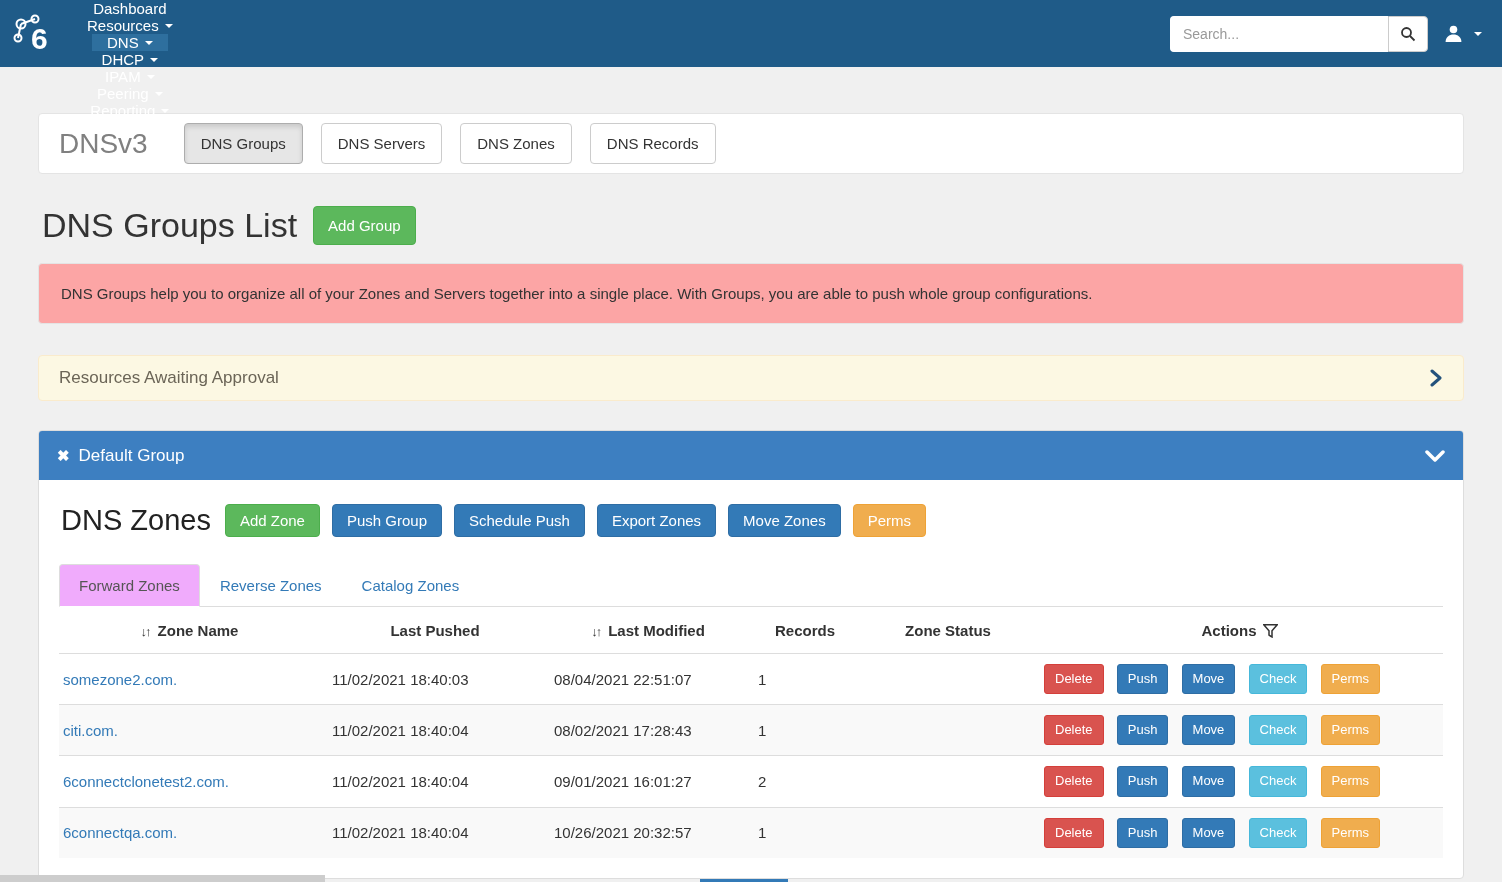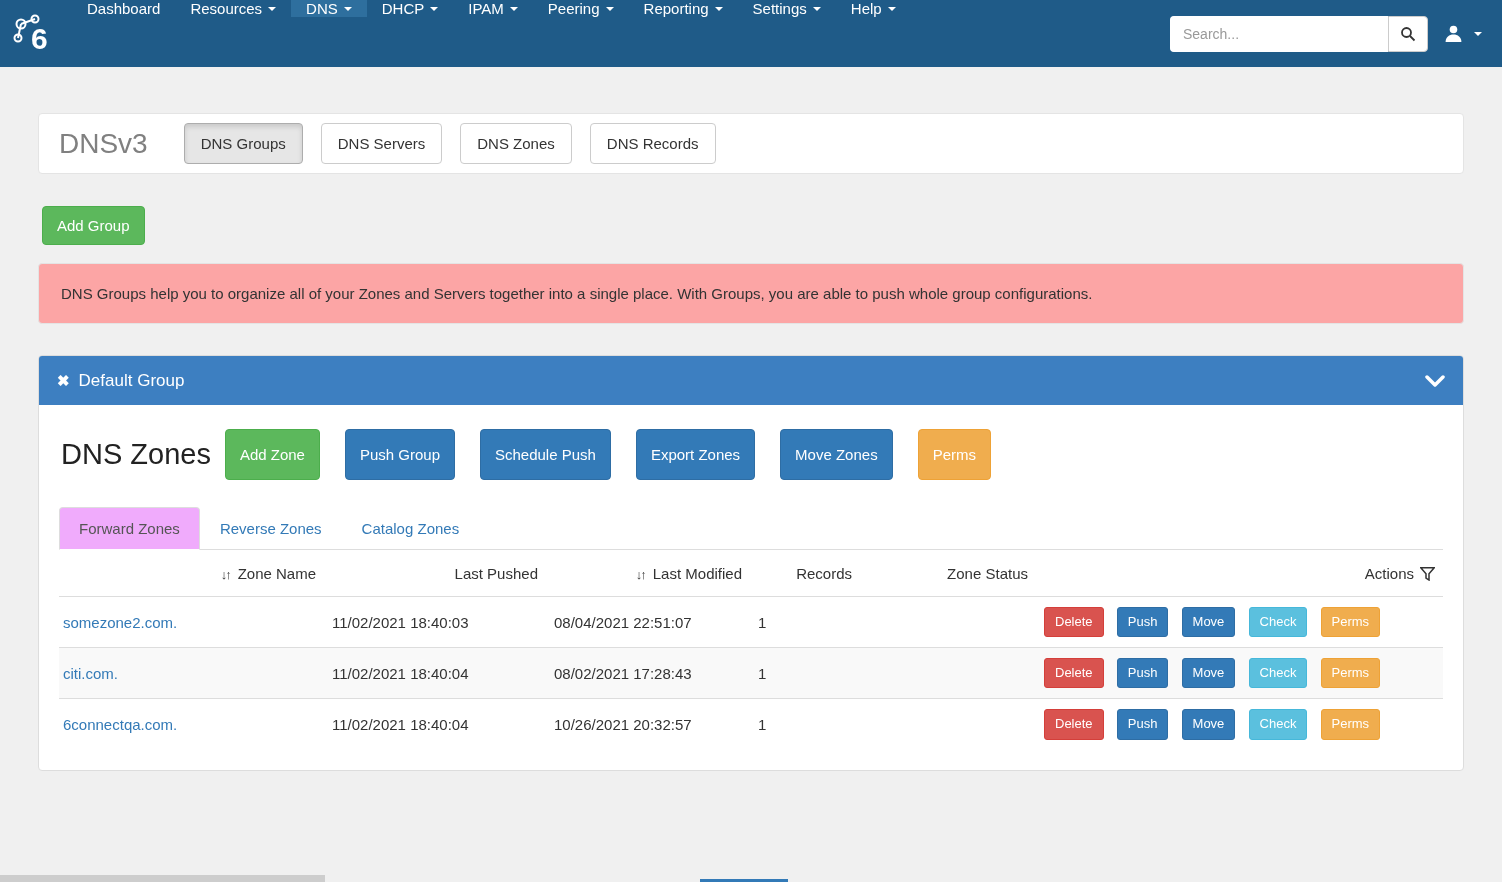--- a/index.html
+++ b/index.html
@@ -12,21 +12,21 @@
   html,body{margin:0;padding:0;}
   body{
     width:1502px;height:882px;overflow:hidden;
     background:var(--page-bg);
     font-family:"Liberation Sans", sans-serif;
     color:var(--text);
   }
   
   .navbar{height:67px;background:var(--navbar-bg);display:flex;align-items:stretch;}
   .brand{display:flex;align-items:center;padding:0 14px 0 10px;cursor:pointer;}
-  .nav-menu{list-style:none;margin:0;padding:0;display:flex;align-items:flex-start;}
+  .nav-menu{list-style:none;margin:0;padding:0;display:flex;align-items:center;flex-direction:column;}
   .nav-item{display:flex;align-items:center;padding:0 15px;color:#fff;font-size:15px;cursor:pointer;white-space:nowrap;}
   .nav-item.active{background:var(--navbar-active);}
   .caret{width:0;height:0;border-top:4px solid currentColor;border-left:4px solid transparent;border-right:4px solid transparent;display:inline-block;margin-left:6px;}
   .nav-right{margin-left:auto;display:flex;align-items:center;gap:12px;padding-right:16px;}
   .search-group{display:flex;height:36px;}
   .search-input{width:218px;border:1px solid #fff;border-right:none;border-radius:4px 0 0 4px;padding:0 12px;font-size:14px;outline:none;font-family:inherit;color:#555;}
   .search-input::placeholder{color:#999;}
   .search-btn{width:40px;background:#fff;border:1px solid #ccc;border-radius:0 4px 4px 0;display:flex;align-items:center;justify-content:center;cursor:pointer;}
   .user-menu{display:flex;align-items:center;gap:5px;color:#fff;cursor:pointer;padding:6px 4px;}
   
@@ -54,28 +54,28 @@
   
   .approval-bar{display:flex;justify-content:space-between;align-items:center;background:var(--alert-bg);border:1px solid var(--alert-border);border-radius:4px;padding:12px 20px;font-size:17px;color:var(--alert-text);margin-bottom:29px;cursor:pointer;}
   
   .panel{background:#fff;border:1px solid var(--border);border-radius:4px;}
   .panel-heading{display:flex;align-items:center;height:49px;padding:0 18px;background:var(--panel-header);color:#fff;border-radius:3px 3px 0 0;font-size:17px;cursor:pointer;}
   .close-x{font-weight:bold;font-size:15px;margin-right:9px;cursor:pointer;}
   .chev-down{margin-left:auto;cursor:pointer;display:flex;}
   .panel-body{padding:24px 20px 20px;}
   .zones-header{display:flex;align-items:center;}
   .zones-header h2{font-size:29px;font-weight:400;color:#222;margin:0 14px 0 2px;}
-  .zones-header .btn{margin-right:25px;padding:14px 14px;}
+  .zones-header .btn{margin-right:12px;padding:5px 14px;}
   
   .tabs{display:flex;border-bottom:1px solid var(--border);margin-top:27px;}
   .tab{padding:12px 19px;font-size:15px;color:var(--link);cursor:pointer;margin-bottom:-1px;border:1px solid transparent;border-radius:4px 4px 0 0;}
   .tab.active{background:#f0abfc;color:#555;border-color:var(--border);border-bottom-color:#fff;cursor:default;}
   
   table.zones-table{width:100%;border-collapse:collapse;font-size:15px;color:var(--text);}
-  .zones-table th{text-align:right;font-weight:normal;padding:15px 8px 14px;}
+  .zones-table th{text-align:center;font-weight:bold;padding:15px 8px 14px;}
   .zones-table thead tr{border-bottom:1px solid var(--border);}
   .zones-table tbody tr{border-top:1px solid var(--border);}
   .zones-table tbody tr:nth-child(even){background:var(--stripe);}
   .zones-table td{padding:14px 8px;vertical-align:middle;}
   .zones-table th:first-child,.zones-table td:first-child{padding-left:4px;}
   .zone-link{color:var(--link);text-decoration:none;cursor:pointer;}
   .sort-icon{font-size:13px;letter-spacing:-2px;margin-right:8px;color:#333;}
   .filter-icon{margin-left:6px;vertical-align:-2px;}
   .actions-cell{padding-top:10px !important;padding-bottom:10px !important;}
   .actions-cell .btn{margin-right:9px;}
@@ -160,27 +160,34 @@
 
   <div class="subnav">
     <span class="subnav-title">DNSv3</span>
     <button class="btn btn-default active">DNS Groups</button>
     <button class="btn btn-default">DNS Servers</button>
     <button class="btn btn-default">DNS Zones</button>
     <button class="btn btn-default">DNS Records</button>
   </div>
 
   <div class="page-heading">
+    <h1>DNS Groups List</h1>
     <button class="btn btn-success">Add Group</button>
   </div>
 
   <div class="description-panel">
     <p>DNS Groups help you to organize all of your Zones and Servers together into a single place. With Groups, you are able to push whole group configurations.</p>
   </div>
 
+  <div class="approval-bar">
+    <span>Resources Awaiting Approval</span>
+    <svg class="chev-right" width="14" height="18" viewBox="0 0 14 18">
+        <path d="M3 2 L11 9 L3 16" fill="none" stroke="#23527c" stroke-width="3" stroke-linecap="round" stroke-linejoin="round"></path>
+      </svg>
+  </div>
 
   <div class="panel">
     <div class="panel-heading">
       <span class="close-x">✖</span>
       <span class="panel-title">Default Group</span>
       <span class="chev-down">
         <svg width="20" height="14" viewBox="0 0 20 14">
             <path d="M2 3 L10 11 L18 3" fill="none" stroke="#fff" stroke-width="3.5" stroke-linecap="round" stroke-linejoin="round"></path>
           </svg>
       </span>
@@ -247,20 +254,34 @@
             <td></td>
             <td class="actions-cell">
               <button class="btn btn-xs btn-danger">Delete</button>
               <button class="btn btn-xs btn-primary">Push</button>
               <button class="btn btn-xs btn-primary">Move</button>
               <button class="btn btn-xs btn-info">Check</button>
               <button class="btn btn-xs btn-warning">Perms</button>
             </td>
           </tr>
           <tr>
+            <td><a class="zone-link" href="#">6connectclonetest2.com.</a></td>
+            <td>11/02/2021 18:40:04</td>
+            <td>09/01/2021 16:01:27</td>
+            <td>2</td>
+            <td></td>
+            <td class="actions-cell">
+              <button class="btn btn-xs btn-danger">Delete</button>
+              <button class="btn btn-xs btn-primary">Push</button>
+              <button class="btn btn-xs btn-primary">Move</button>
+              <button class="btn btn-xs btn-info">Check</button>
+              <button class="btn btn-xs btn-warning">Perms</button>
+            </td>
+          </tr>
+          <tr>
             <td><a class="zone-link" href="#">6connectqa.com.</a></td>
             <td>11/02/2021 18:40:04</td>
             <td>10/26/2021 20:32:57</td>
             <td>1</td>
             <td></td>
             <td class="actions-cell">
               <button class="btn btn-xs btn-danger">Delete</button>
               <button class="btn btn-xs btn-primary">Push</button>
               <button class="btn btn-xs btn-primary">Move</button>
               <button class="btn btn-xs btn-info">Check</button>

